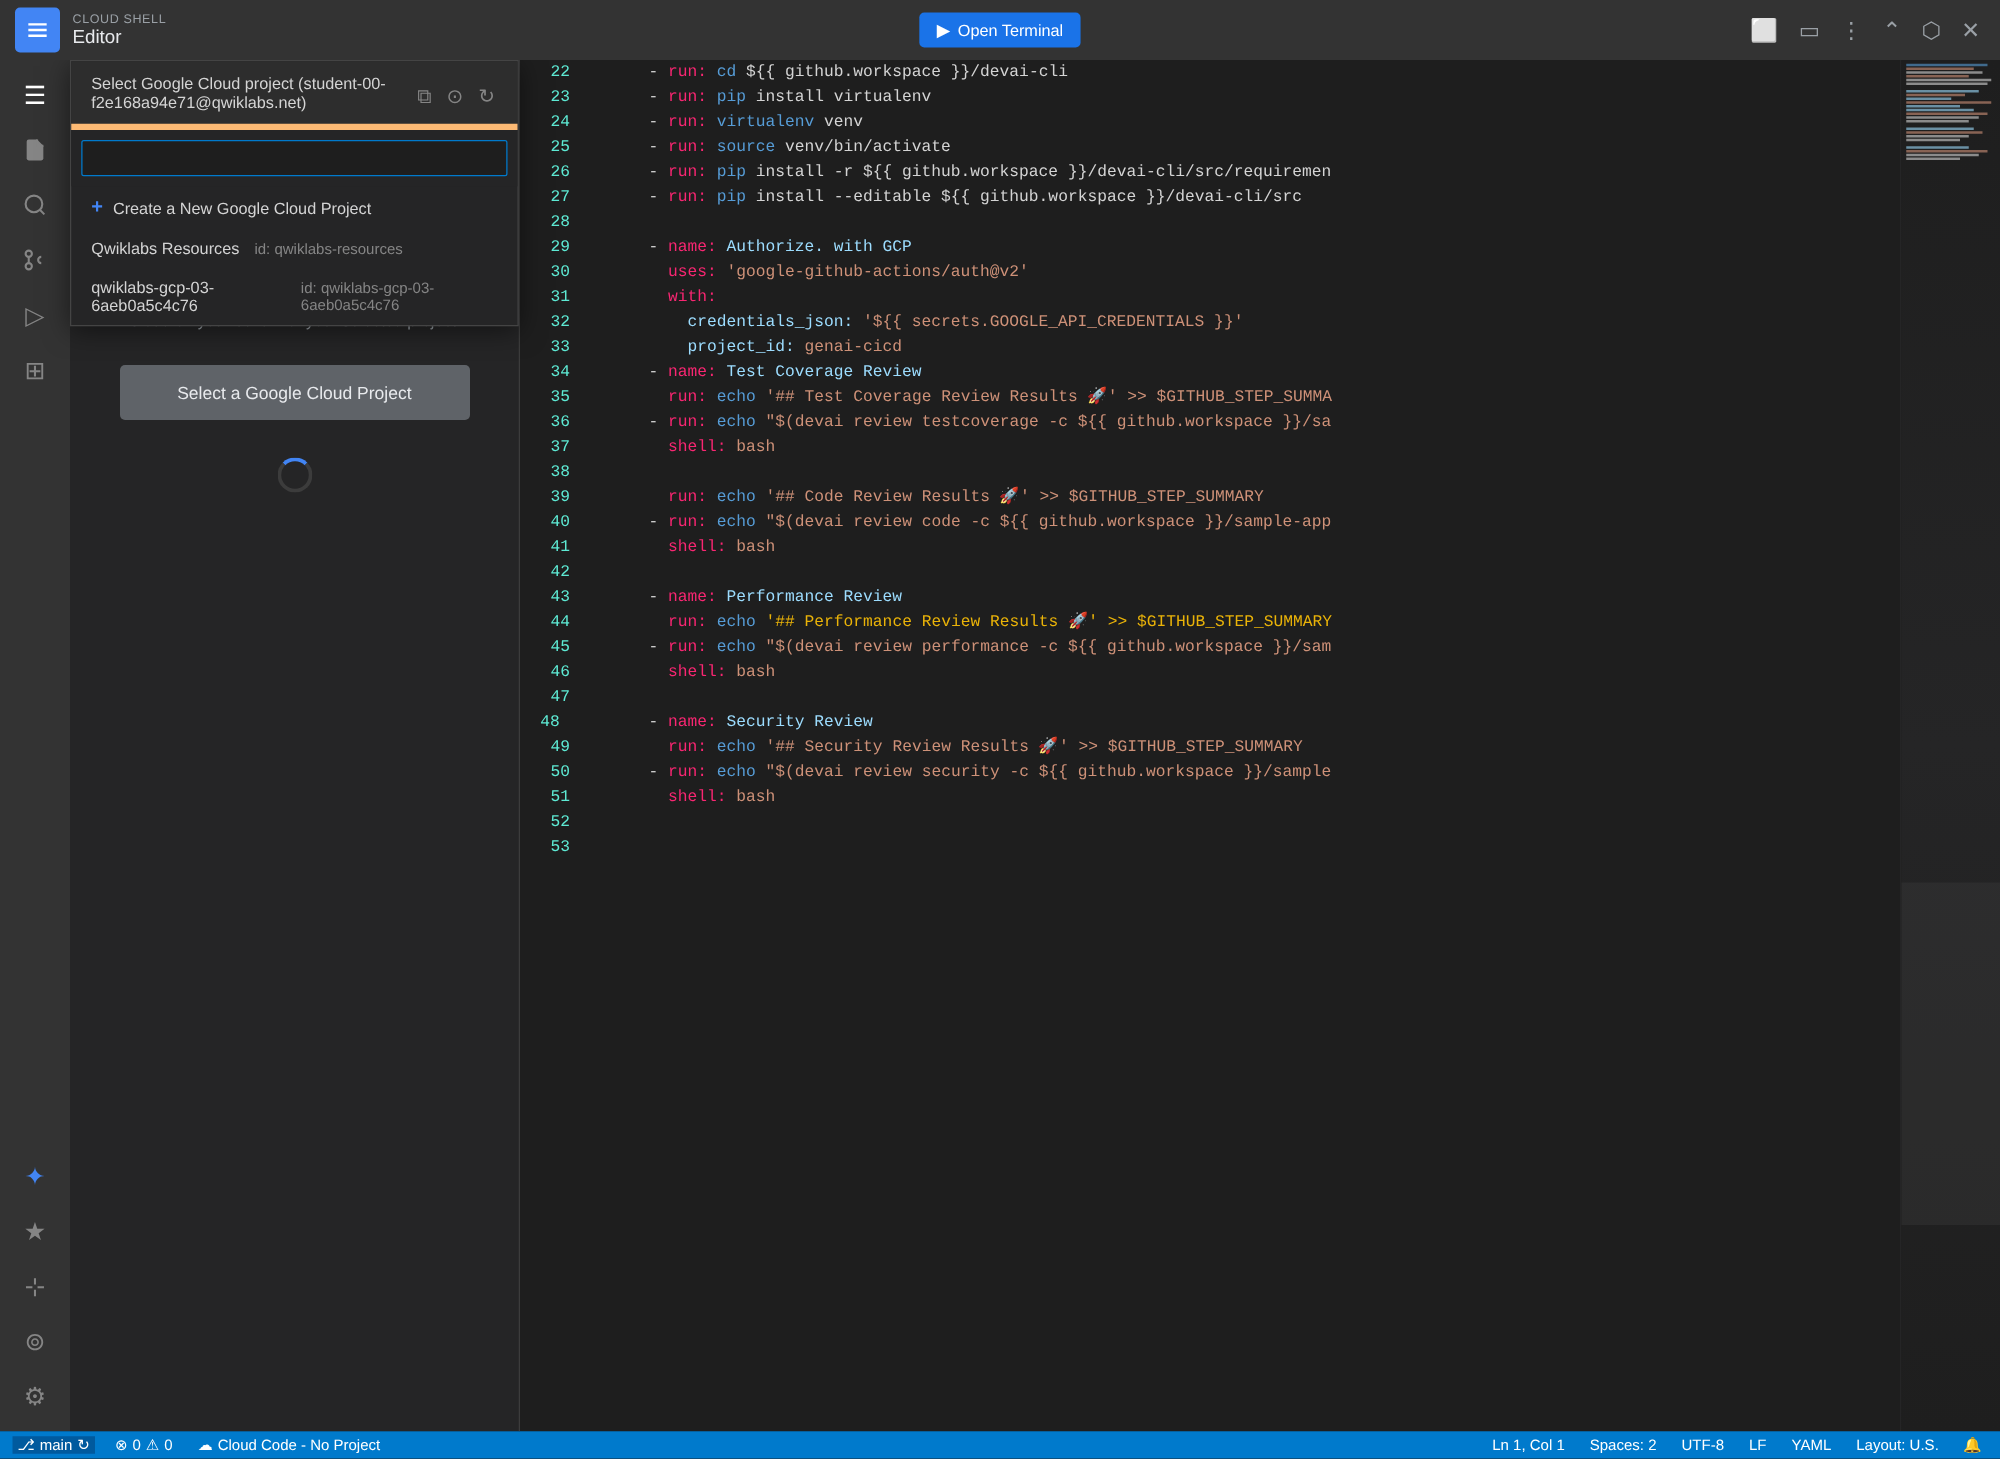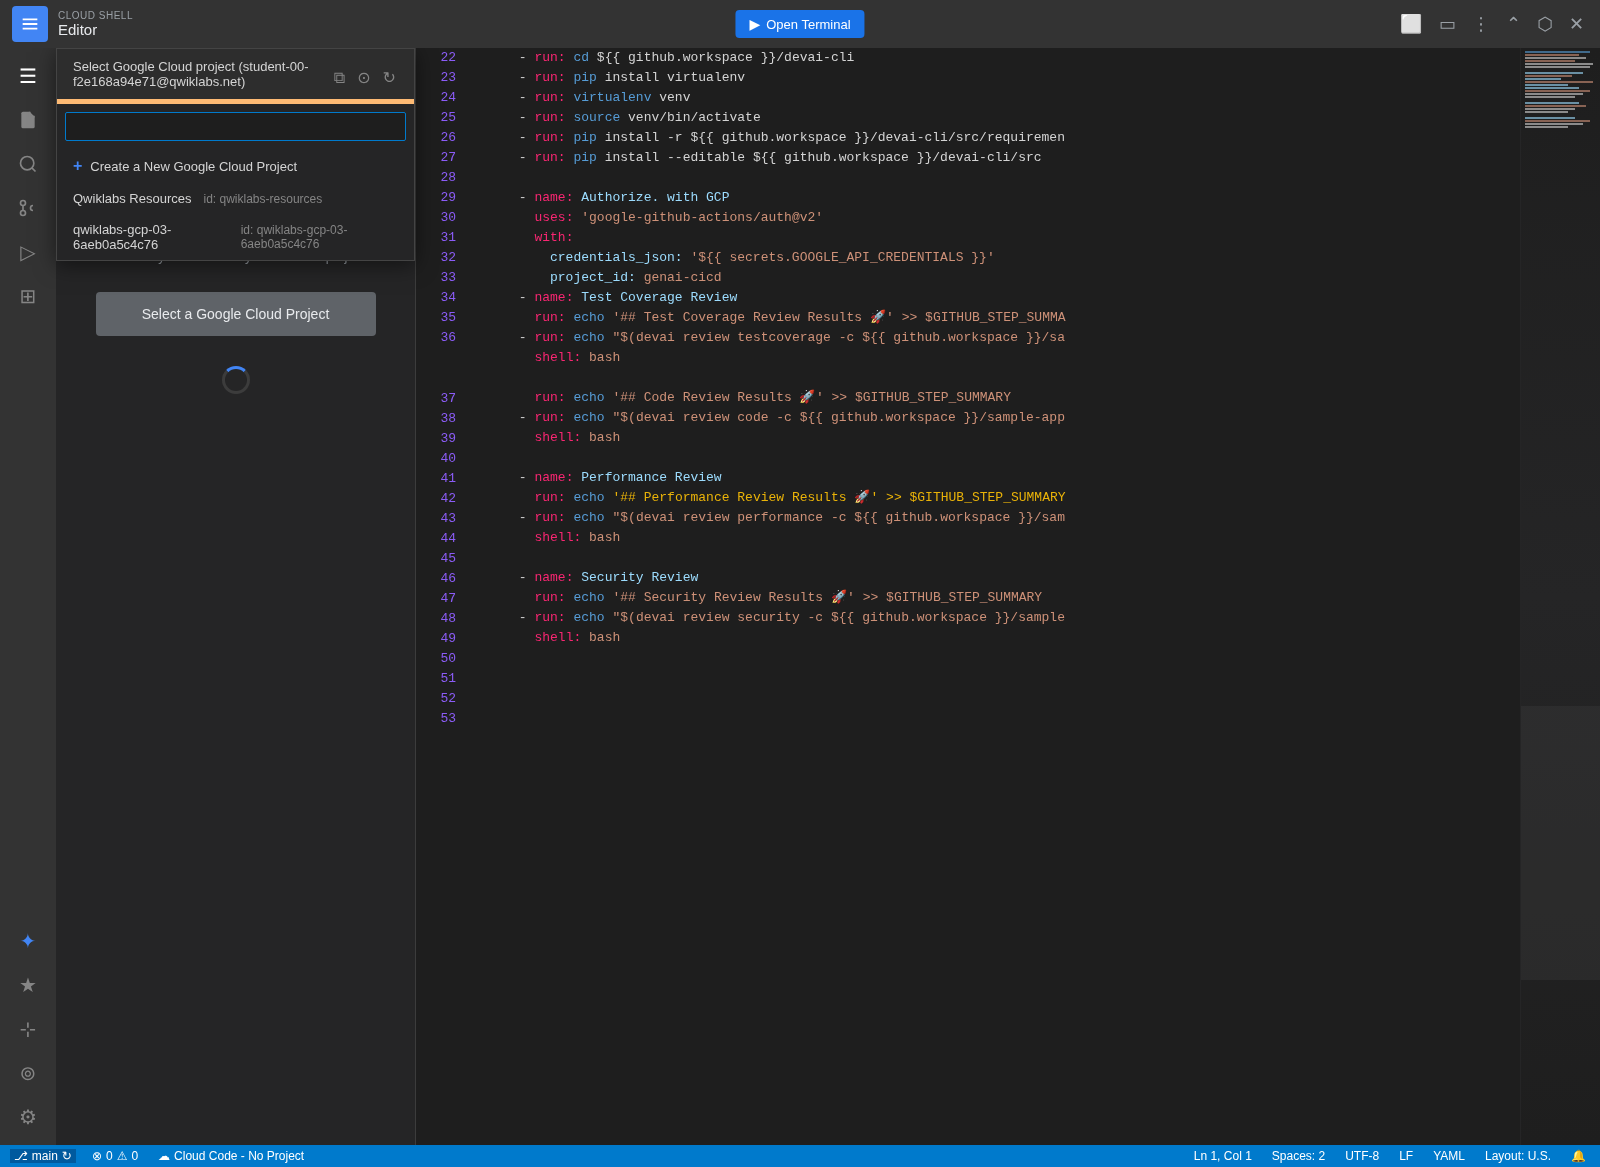--- a/index.html
+++ b/index.html
@@ -60,21 +60,21 @@
     .dropdown-search input { width: 100%; background: #1e1e1e; border: 1px solid #007acc; border-radius: 2px; padding: 6px 10px; color: #d4d4d4; font-size: 13px; outline: none; }
     .dropdown-item { display: flex; align-items: center; padding: 8px 16px; cursor: pointer; font-size: 13px; color: #d4d4d4; gap: 8px; }
     .dropdown-item.create { color: #d4d4d4; font-weight: 500; }
     .dropdown-item .item-plus { color: #4285f4; font-size: 16px; font-weight: bold; }
     .dropdown-item .item-id { color: #858585; font-size: 12px; margin-left: 4px; }
 
     
     .editor-area { flex: 1; display: flex; flex-direction: column; overflow: hidden; }
     .editor-content { flex: 1; display: flex; overflow: hidden; position: relative; }
     .code-pane { flex: 1; overflow: hidden; background: #1e1e1e; font-family: 'Consolas', 'Courier New', monospace; font-size: 13px; display: flex; }
-    .line-numbers { padding: 0 8px; background: #1e1e1e; color: #8b5cf6; text-align: right; user-select: none; min-width: 48px; padding-top: 0; line-height: 20px; }
+    .line-numbers { padding: 0 8px; background: #1e1e1e; color: #5eead4; text-align: right; user-select: none; min-width: 48px; padding-top: 0; line-height: 20px; }
     .code-lines { flex: 1; overflow: hidden; line-height: 20px; padding-left: 8px; }
     .code-line { white-space: pre; line-height: 20px; height: 20px; }
 
     
     .minimap { width: 80px; background: #1e1e1e; border-left: 1px solid #252526; overflow: hidden; }
     .minimap-canvas { width: 80px; height: 100%; background: linear-gradient(180deg, #1e1e1e 0%, #252526 50%, #1e1e1e 100%); position: relative; }
     .minimap-highlight { position: absolute; top: 60%; width: 100%; height: 25%; background: rgba(100,100,100,0.15); }
 
     
     .status-bar { height: 22px; background: #007acc; display: flex; align-items: center; padding: 0 10px; font-size: 12px; color: white; gap: 12px; flex-shrink: 0; }
@@ -215,32 +215,32 @@
             <div style="line-height: 20px; height: 20px;">27</div>
             <div style="line-height: 20px; height: 20px;">28</div>
             <div style="line-height: 20px; height: 20px;">29</div>
             <div style="line-height: 20px; height: 20px;">30</div>
             <div style="line-height: 20px; height: 20px;">31</div>
             <div style="line-height: 20px; height: 20px;">32</div>
             <div style="line-height: 20px; height: 20px;">33</div>
             <div style="line-height: 20px; height: 20px;">34</div>
             <div style="line-height: 20px; height: 20px;">35</div>
             <div style="line-height: 20px; height: 20px;">36</div>
-            <div style="line-height: 20px; height: 20px; margin-top: 41px;">37</div>
+            <div style="line-height: 20px; height: 20px;">37</div>
             <div style="line-height: 20px; height: 20px;">38</div>
             <div style="line-height: 20px; height: 20px;">39</div>
             <div style="line-height: 20px; height: 20px;">40</div>
             <div style="line-height: 20px; height: 20px;">41</div>
             <div style="line-height: 20px; height: 20px;">42</div>
             <div style="line-height: 20px; height: 20px;">43</div>
             <div style="line-height: 20px; height: 20px;">44</div>
             <div style="line-height: 20px; height: 20px;">45</div>
             <div style="line-height: 20px; height: 20px;">46</div>
             <div style="line-height: 20px; height: 20px;">47</div>
-            <div style="line-height: 20px; height: 20px;">48</div>
+            <div style="line-height: 20px; height: 20px; text-align: center;">48</div>
             <div style="line-height: 20px; height: 20px;">49</div>
             <div style="line-height: 20px; height: 20px;">50</div>
             <div style="line-height: 20px; height: 20px;">51</div>
             <div style="line-height: 20px; height: 20px;">52</div>
             <div style="line-height: 20px; height: 20px;">53</div>
           </div>
         <div class="code-lines" id="code-lines-container">
             <div class="code-line">      - <span style="color:#f92672">run:</span> <span style="color:#569cd6">cd</span> ${{ github.workspace }}/devai-cli</div>
             <div class="code-line">      - <span style="color:#f92672">run:</span> <span style="color:#569cd6">pip</span> install virtualenv</div>
             <div class="code-line">      - <span style="color:#f92672">run:</span> <span style="color:#569cd6">virtualenv</span> venv</div>

